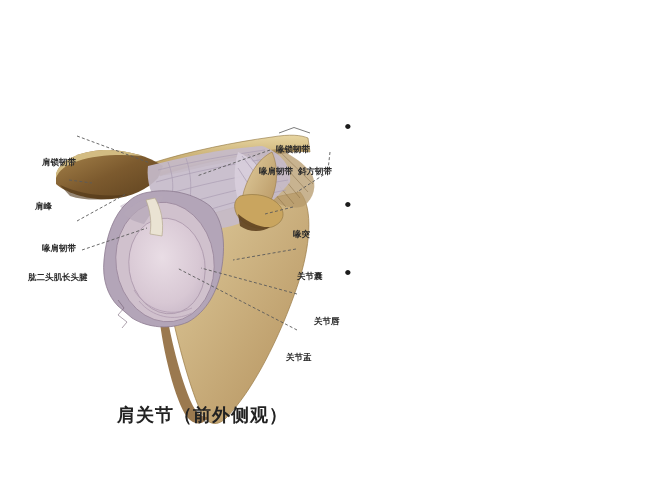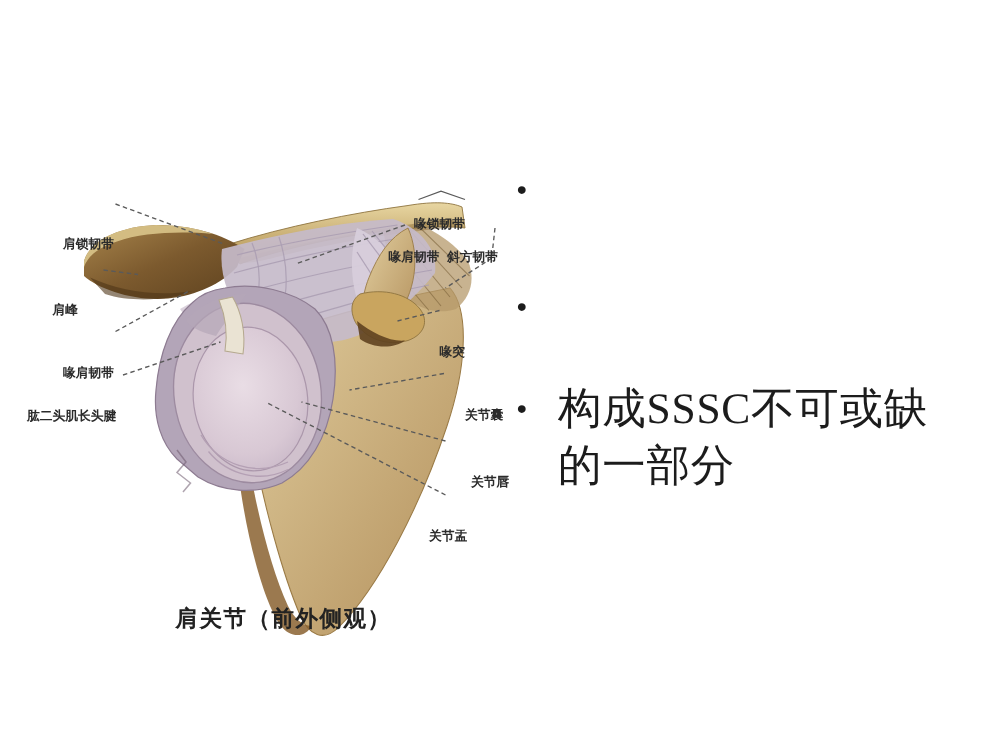--- a/index.html
+++ b/index.html
@@ -8,21 +8,21 @@
     font-family:"Liberation Serif","DejaVu Serif",serif;
   }
   .figure{position:absolute;left:0;top:0;width:345px;height:460px;}
   .figure svg{position:absolute;left:0;top:0;}
   .lbl{
     position:absolute;font-family:Liberation Mono, monospace;
     font-size:8.5px;line-height:9px;color:#2b2b2b;font-weight:600;white-space:nowrap;margin-top:28px;
   }
   .lbl.r{text-align:right;}
   .caption{
-    position:absolute;left:117px;top:403px;font-size:15px;font-weight:700;
+    position:absolute;left:117px;top:403px;font-size:18px;font-weight:700;
     color:#222;letter-spacing:1px;white-space:nowrap;
     font-family:Liberation Sans, sans-serif;
   }
   .bullets{position:absolute;left:344px;top:108px;width:300px;}
   .bullet-item{display:flex;margin-bottom:36px;}
   .bullet-item .dot{
     width:28px;flex:0 0 28px;font-size:22px;line-height:38px;color:#1c1c1c;
   }
   .bullet-item .btext{
     width:270px;font-size:29px;line-height:38px;color:#1c1c1c;letter-spacing:0.5px;
@@ -135,38 +135,37 @@
         <path d="M296,249 L233,260"></path>
         <path d="M297,294 L201,268"></path>
         <path d="M297,330 L177,268"></path>
       </g>
       <path d="M279,133 L294,127.5 L310,133" fill="none" stroke="#5a5a5a" stroke-width="0.8"></path>
     </svg>
 
     <div class="lbl r" style="left:30px;top:131px;width:46px;">肩锁韧带</div>
     <div class="lbl r" style="left:14px;top:175px;width:38px;">肩峰</div>
     <div class="lbl r" style="left:30px;top:217px;width:46px;">喙肩韧带</div>
-    <div class="lbl" style="left:18px;top:246px;">肱二头肌长头腱</div>
+    <div class="lbl" style="left:28px;top:246px;">肱二头肌长头腱</div>
     <div class="lbl" style="left:276px;top:118px;">喙锁韧带</div>
     <div class="lbl" style="left:259px;top:140px;">喙肩韧带</div>
     <div class="lbl" style="left:298px;top:140px;">斜方韧带</div>
     <div class="lbl" style="left:293px;top:203px;">喙突</div>
-    <div class="lbl" style="left:310px;top:245px;text-align:center;">关节囊</div>
+    <div class="lbl" style="left:297px;top:245px;text-align:center;">关节囊</div>
     <div class="lbl" style="left:314px;top:290px;">关节唇</div>
     <div class="lbl" style="left:286px;top:326px;">关节盂</div>
 
     <div class="caption">肩关节（前外侧观）</div>
   </div>
 
   <div class="bullets">
     <div class="bullet-item" style="margin-bottom:40px;">
       <span class="dot">•</span>
     </div>
     <div class="bullet-item" style="margin-bottom:30px;">
       <span class="dot">•</span>
     </div>
     <div class="bullet-item">
       <span class="dot">•</span>
-      <span class="btext">构成SSSC不可或缺的一部分</span>
     </div>
   </div>
 
 </div>
 
 </body></html>

